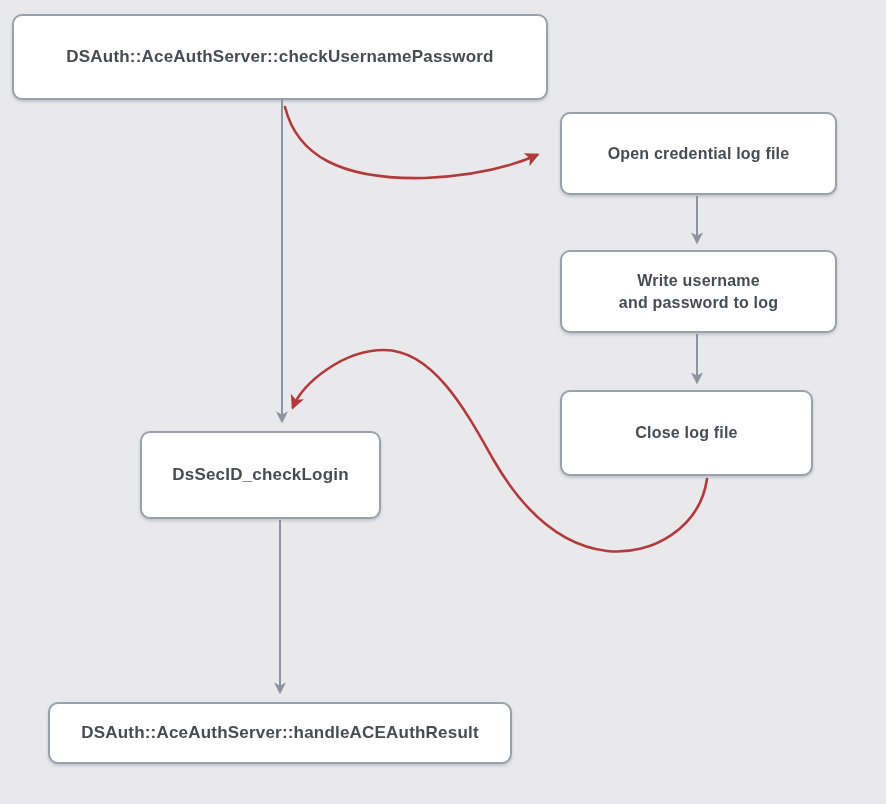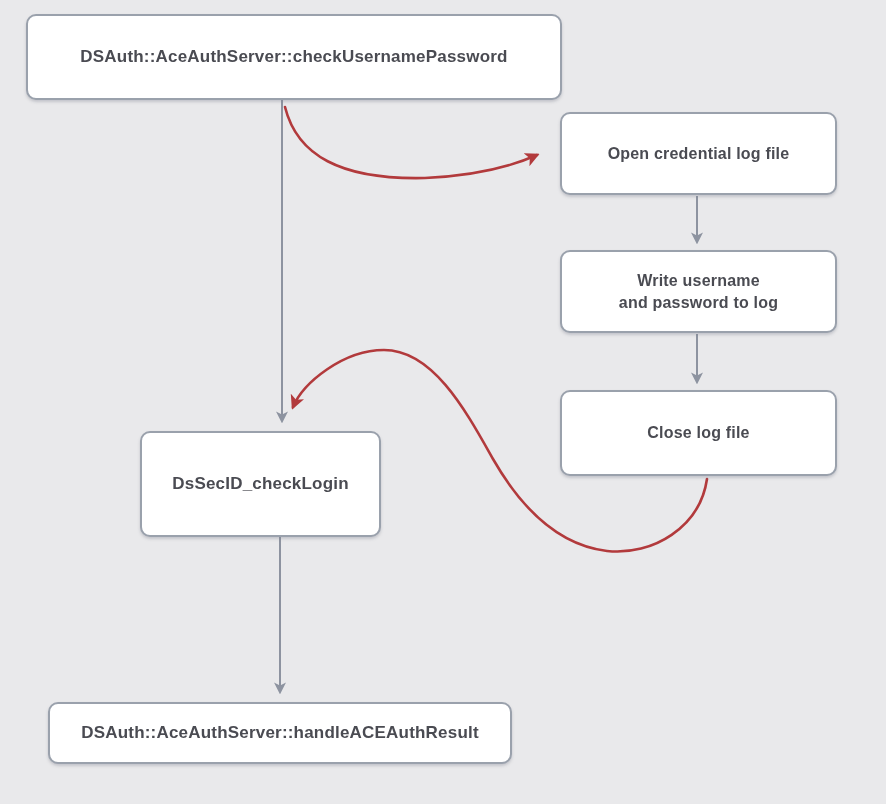--- a/index.html
+++ b/index.html
@@ -42,25 +42,25 @@
     font-weight: bold;
     letter-spacing: 0.2px;
     white-space: pre-line;
     line-height: 1.35;
     padding: 0 10px;
   }
   .lbl-lg { font-size: 17px; }
   .lbl-md { font-size: 16px; }
 
   
-  #node-check-username   { left: 12px;  top: 14px;  width: 536px; height: 86px; margin-left: 14px; }
+  #node-check-username   { left: 12px;  top: 14px;  width: 536px; height: 86px; }
   #node-open-log         { left: 560px; top: 112px; width: 277px; height: 83px; }
   #node-write-log        { left: 560px; top: 250px; width: 277px; height: 83px; }
-  #node-close-log        { left: 560px; top: 390px; width: 277px; height: 86px; }
-  #node-check-login      { left: 140px; top: 431px; width: 241px; height: 106px; align-items: center; }
+  #node-close-log        { left: 560px; top: 390px; width: 253px; height: 86px; }
+  #node-check-login      { left: 140px; top: 431px; width: 241px; height: 88px; align-items: center; }
   #node-handle-result    { left: 48px;  top: 702px; width: 464px; height: 62px; }
 </style>
 </head>
 <body>
 
 <div class="canvas">
 
   <svg class="arrow-layer" width="886" height="804" viewBox="0 0 886 804" xmlns="http://www.w3.org/2000/svg">
     <defs>
       <marker id="head-gray" viewBox="0 0 10 10" refX="8" refY="5" markerWidth="6" markerHeight="6" orient="auto-start-reverse">

